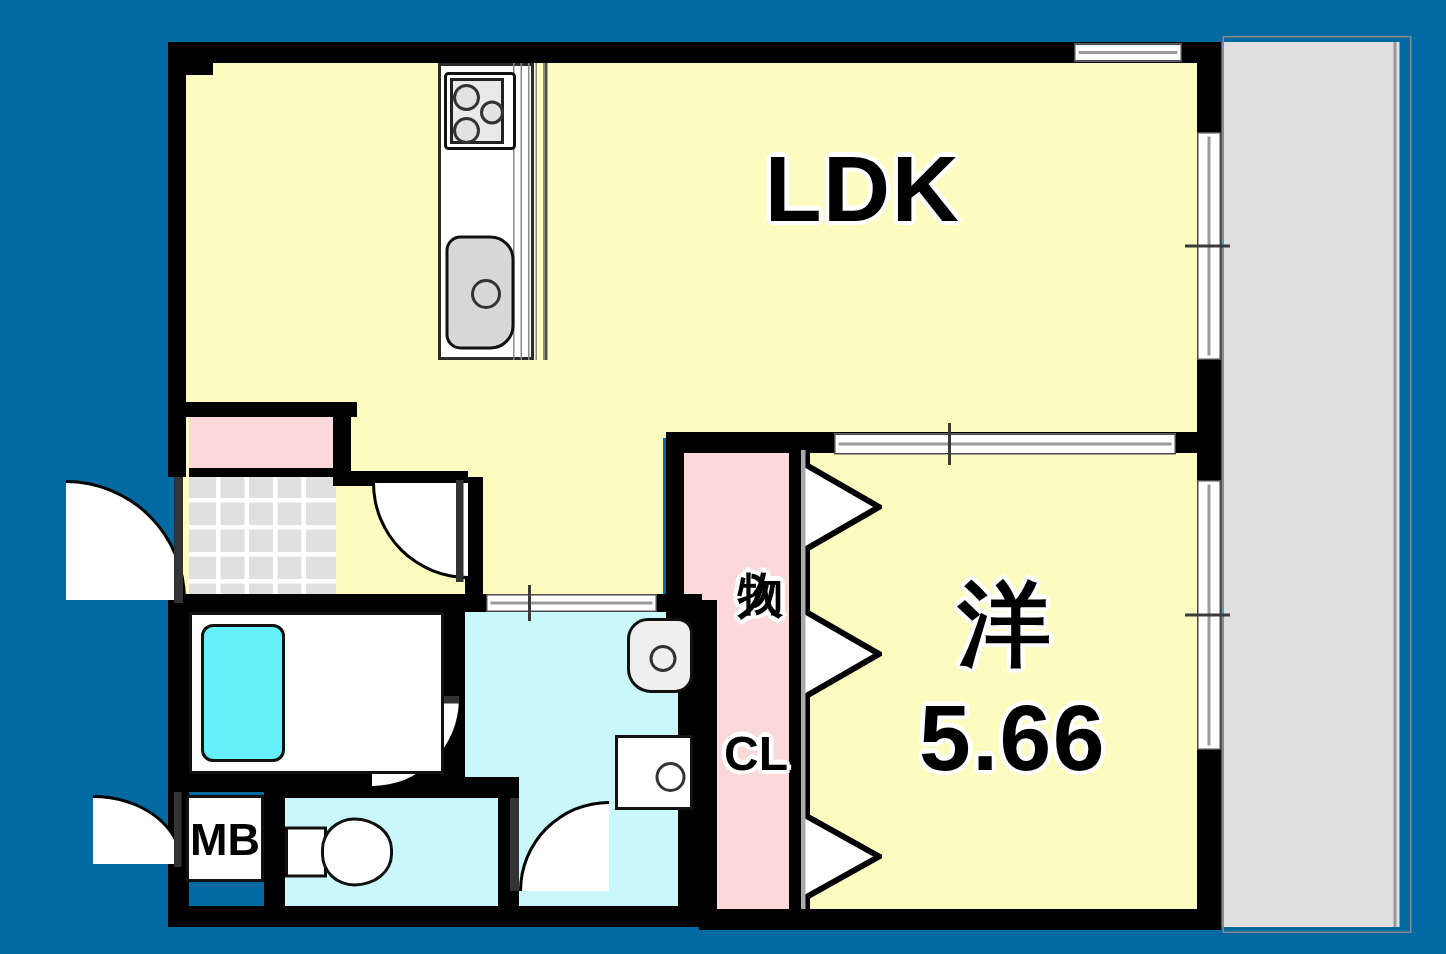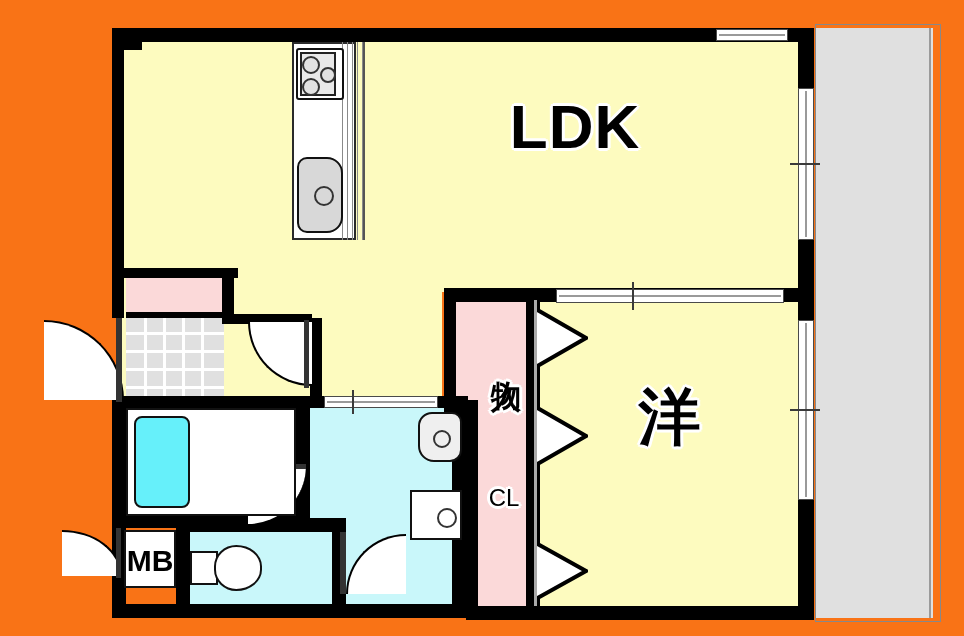--- a/index.html
+++ b/index.html
@@ -7,21 +7,21 @@
     padding: 0;
     background: #ffffff;
   }
   body {
     font-family: "Liberation Sans", sans-serif;
   }
   #floorplan {
     position: relative;
     width: 964px;
     height: 636px;
-    background: #f97316;
+    background: #0369a1;
     overflow: hidden;
   }
   .abs { position: absolute; }
 
   
   .fill { position: absolute; }
   .wall { position: absolute; background: #000000; }
   .thinline { position: absolute; background: #6e6e6e; }
 
   
@@ -39,21 +39,21 @@
     line-height: 1;
     white-space: pre;
     -webkit-text-stroke: 0px;
     text-shadow:
       2px 0 0 #fff, -2px 0 0 #fff, 0 2px 0 #fff, 0 -2px 0 #fff,
       2px 2px 0 #fff, -2px -2px 0 #fff, 2px -2px 0 #fff, -2px 2px 0 #fff,
       3px 0 0 #fff, -3px 0 0 #fff, 0 3px 0 #fff, 0 -3px 0 #fff;
   }
   .label-big   { font-size: 62px; font-weight: 700; letter-spacing: 1px; }
   .label-small { font-size: 30px; font-weight: 700; }
-  .label-cl    { font-size: 24px; font-weight: 400; }
+  .label-cl    { font-size: 32px; font-weight: 700; }
   .label-mb    { font-size: 30px; font-weight: 600; }
   .label-vert  { font-size: 30px; font-weight: 700; writing-mode: vertical-rl; line-height: 1.05; }
 
   
   .swing { position: absolute; border: 2.5px solid #000; background: #ffffff; }
   .swing-br { border-top: none; border-left: none; border-bottom-right-radius: 100%; }
   .swing-bl { border-top: none; border-right: none; border-bottom-left-radius: 100%; }
   .swing-tr { border-bottom: none; border-left: none; border-top-right-radius: 100%; }
   .swing-tl { border-bottom: none; border-right: none; border-top-left-radius: 100%; }
 
@@ -255,20 +255,21 @@
   <div class="fixture toilet-tank" style="left:190px; top:551px; width:28px; height:34px;"></div>
   <div class="fixture toilet-bowl" style="left:214px; top:545px; width:48px; height:46px;"></div>
 
   <div class="fixture mb-box" style="left:124px; top:530px; width:52px; height:58px;"></div>
   <div class="swing swing-tr" style="left:62px; top:530px; width:58px; height:44px; border-left:none; border-bottom:none;"></div>
   <div class="wall" style="left:116px; top:528px; width:5px; height:50px; background:#333;"></div>
 
   <div class="label label-big" style="left:485px; top:96px; width:180px;">LDK</div>
 
   <div class="label label-big" style="left:610px; top:386px; width:120px;">洋</div>
+  <div class="label label-big" style="left:600px; top:462px; width:150px;">5.66</div>
 
 
   <div class="label label-vert" style="left:462px; top:312px; width:60px; height:90px; text-align:center;">物入</div>
 
   <div class="label label-cl" style="left:476px; top:486px; width:56px;">CL</div>
 
   <div class="label label-mb" style="left:124px; top:546px; width:52px; text-shadow:none;">MB</div>
 
 </div>
 

